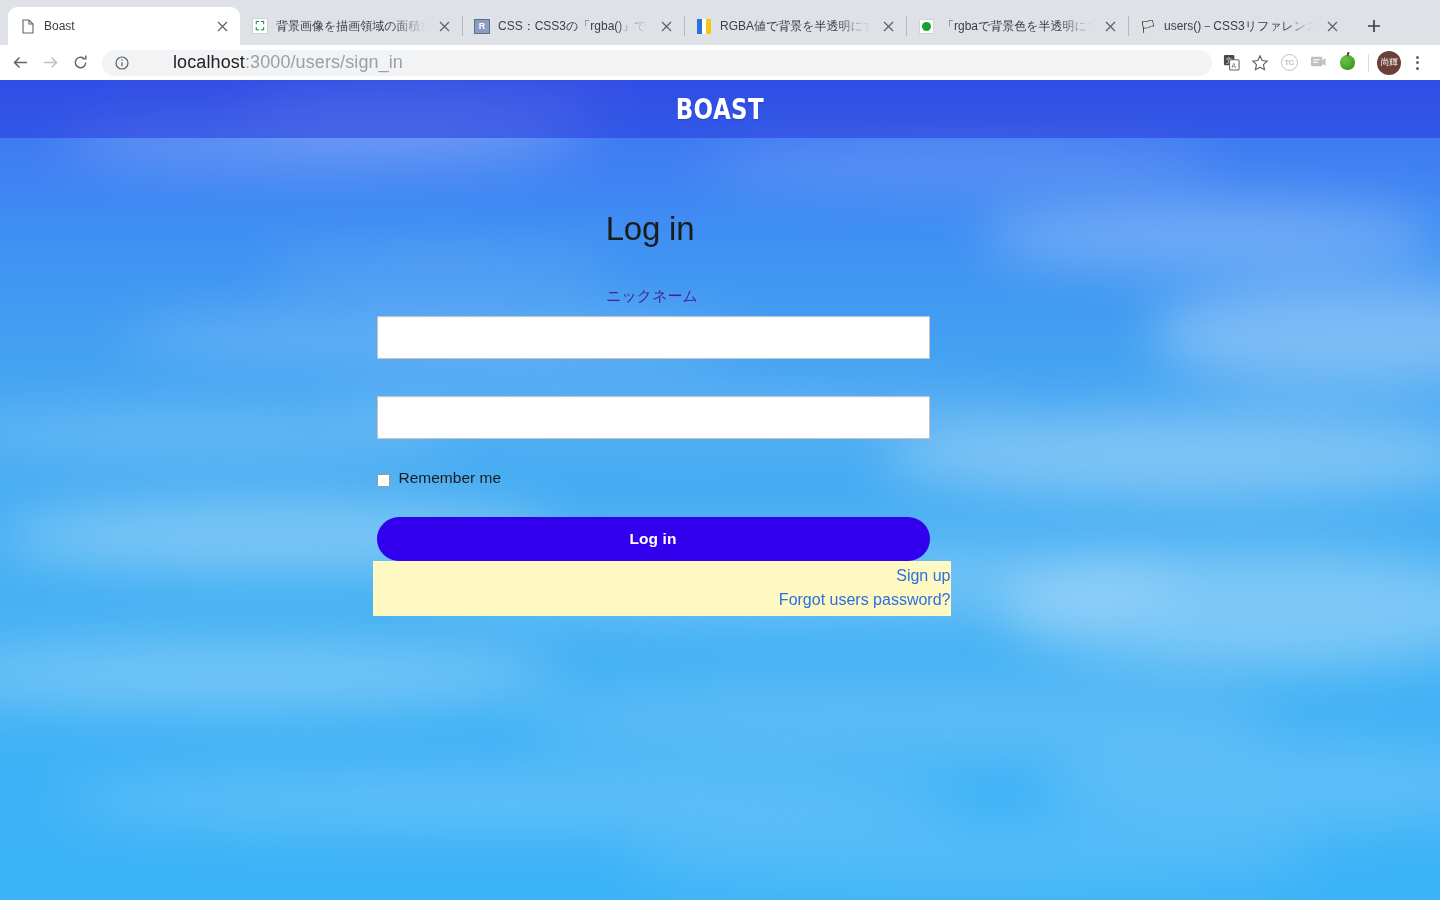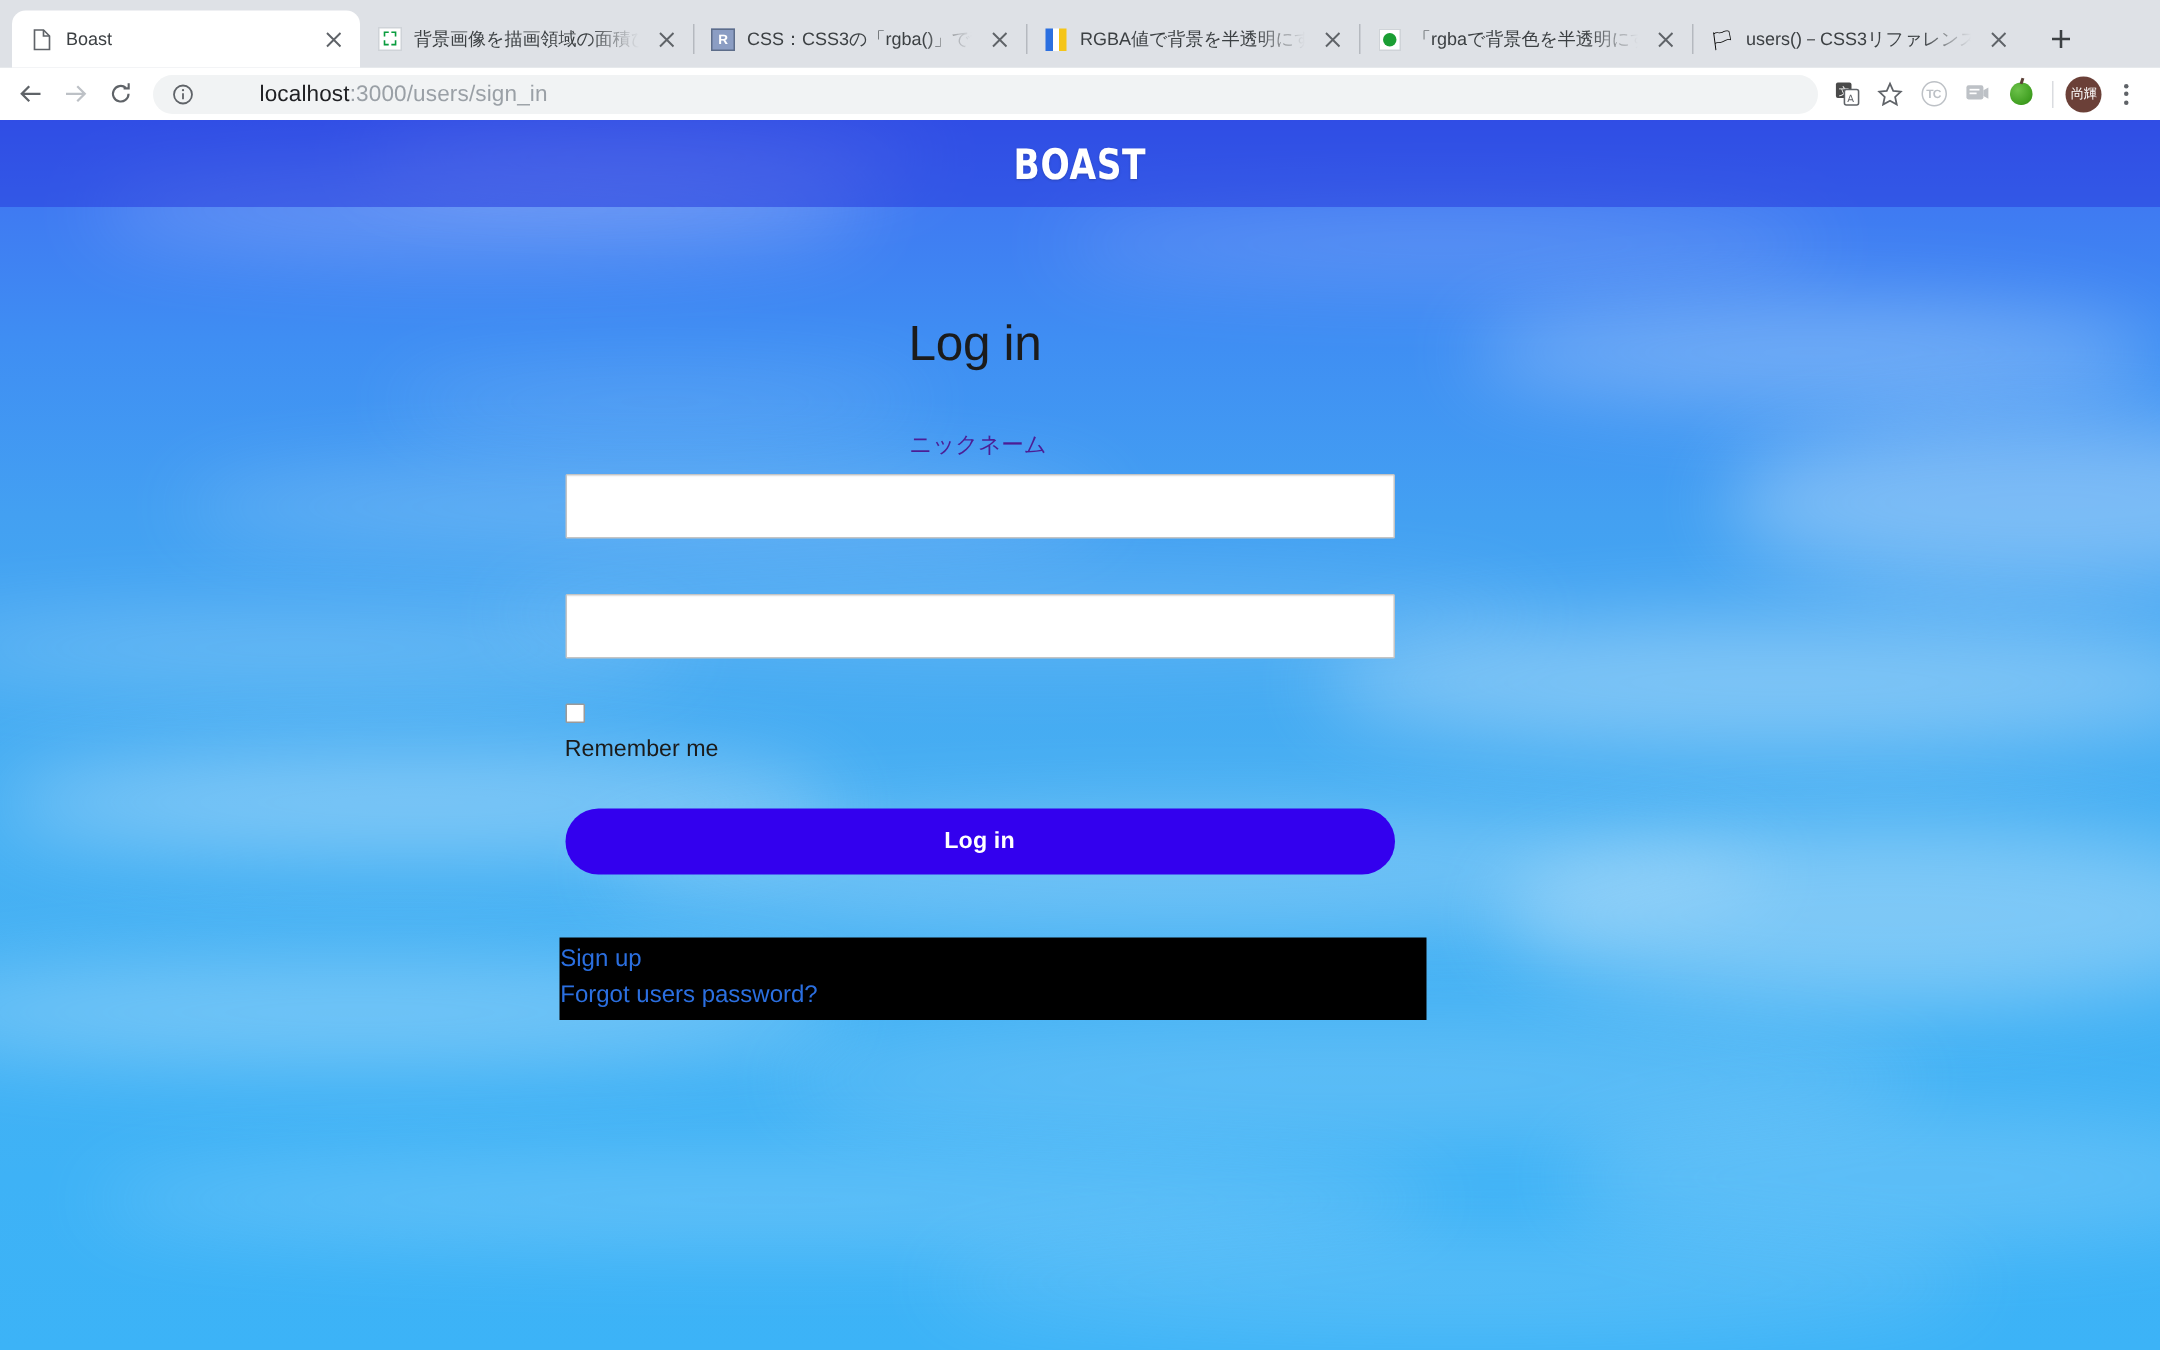--- a/index.html
+++ b/index.html
@@ -158,21 +158,21 @@
     margin-left: 6px;
     margin-right: 4px;
   }
   .omni-info {
     width: 15px; height: 15px;
     flex: 0 0 15px;
     color: #5f6368;
     display: flex; align-items: center; justify-content: center;
   }
   .omni-url {
-    font-size: 15px;
+    font-size: 18px;
     color: #9aa0a6;
     white-space: nowrap;
     letter-spacing: 0.1px;
     padding-left: 36px;
   }
   .omni-url b { color: #202124; font-weight: 400; }
 
   .tb-right { display: flex; align-items: center; gap: 3px; }
   .ext-icon {
     width: 26px; height: 26px;
@@ -338,24 +338,23 @@
     border-radius: 1px;
     font-size: 14px;
     padding: 0 8px;
     color: #000000;
     box-shadow: inset 0 1px 1px rgba(0,0,0,0.04);
     outline: none;
   }
 
   .remember-row {
     display: flex;
-    align-items: flex-start;
+    align-items: flex-end;
     gap: 9px;
     margin-top: 30px;
-    flex-direction: column;
   }
   .chk {
     width: 13px; height: 13px;
     background: #ffffff;
     border: 1px solid #9a9a9a;
     border-radius: 1px;
     flex: 0 0 13px;
   }
   .remember-label {
     font-size: 15.5px;
@@ -372,24 +371,24 @@
     border: none;
     border-radius: 22px;
     font-size: 15.5px;
     font-weight: bold;
     letter-spacing: 0.1px;
     cursor: pointer;
   }
 
   .links {
     width: 578px;
-    margin-top: 42px;
     margin-left: -4px;
-    background: #000000;
+    background: #fef9c3;
     padding: 3px 0 4px 0;
+    text-align: right;
   }
   .links a {
     display: block;
     color: #2b6fe0;
     font-size: 16px;
     text-decoration: none;
     line-height: 24px;
     padding-left: 1px;
   }
   .link-signup { color: #2b6fe0; }

